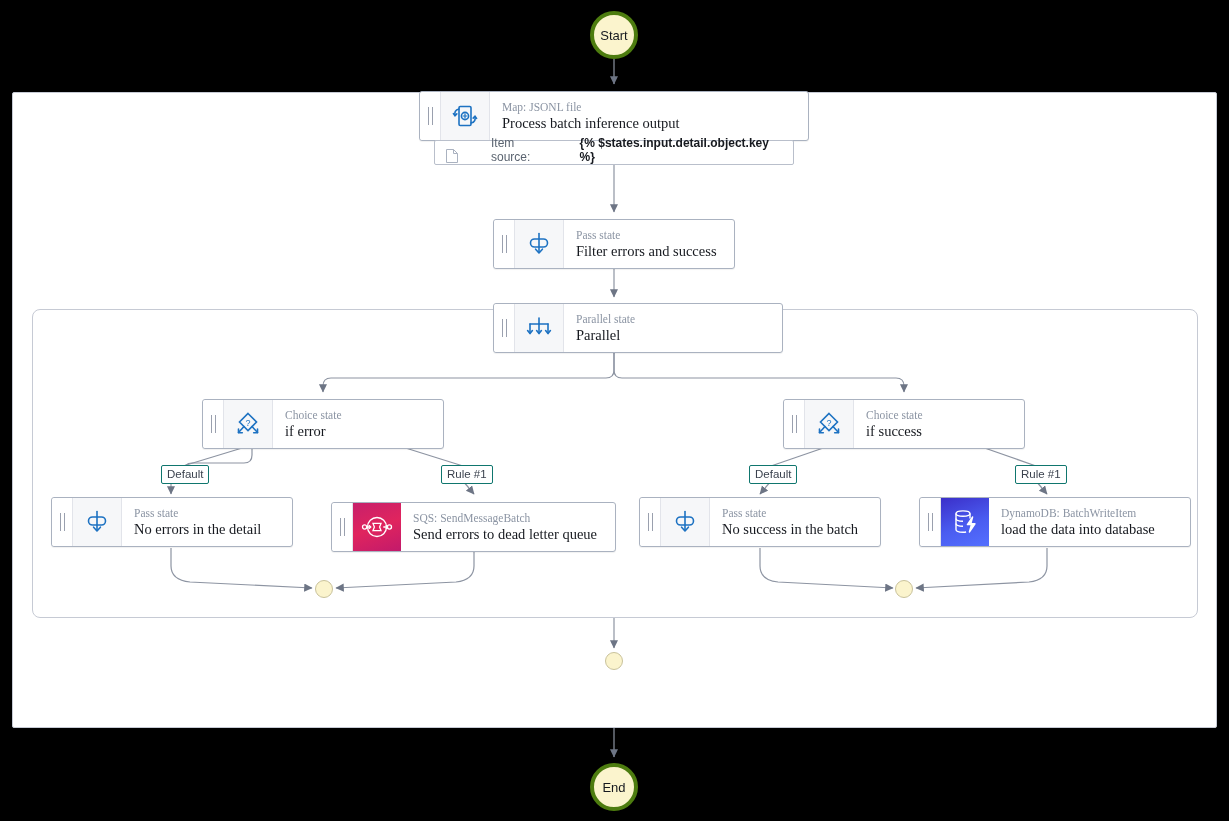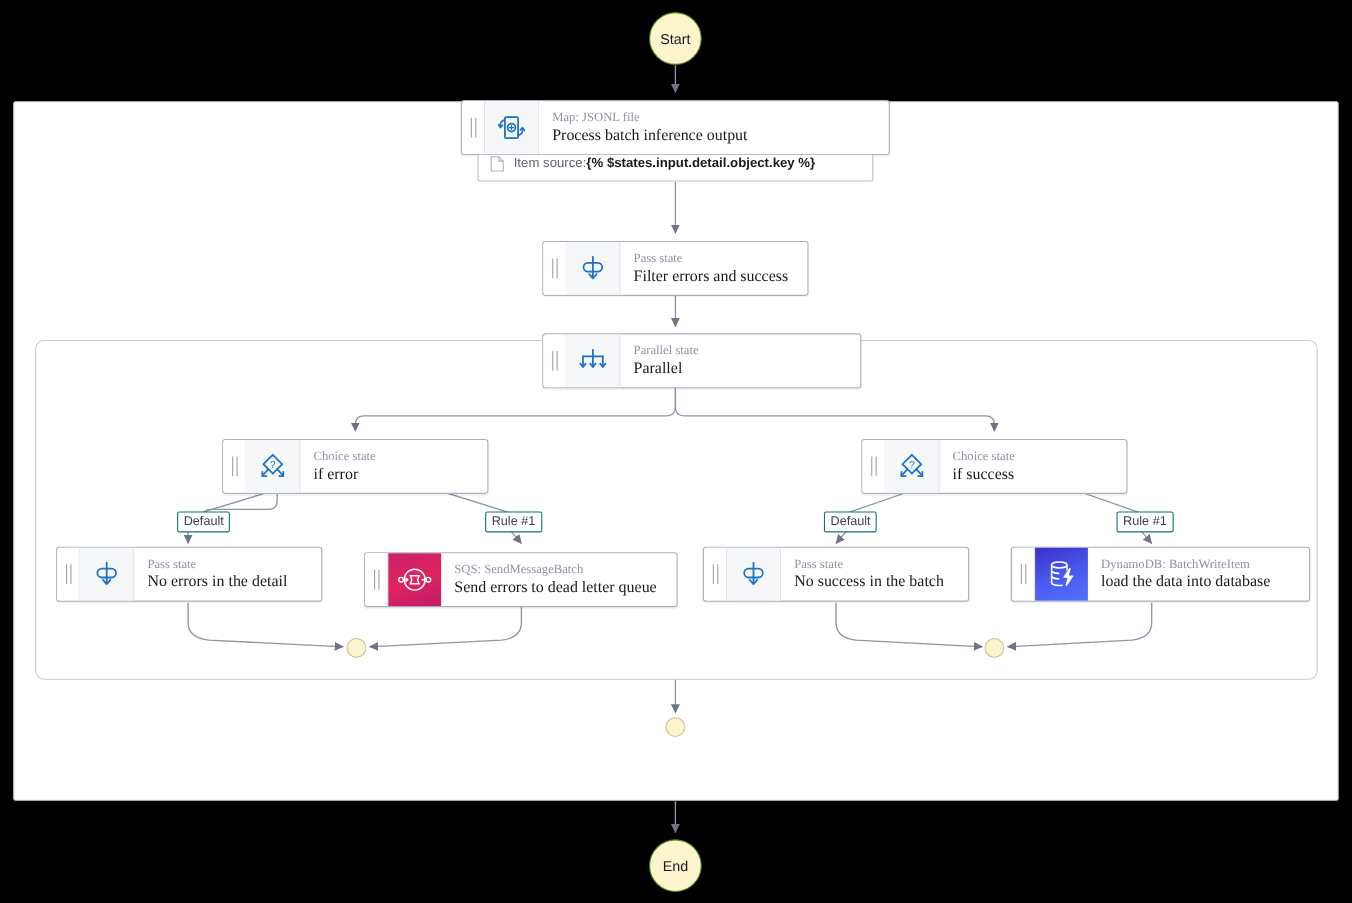--- a/index.html
+++ b/index.html
@@ -42,21 +42,21 @@
     border-radius: 8px;
     background: transparent;
   }
 
   
   .terminal {
     position: absolute;
     width: 48px; height: 48px;
     border-radius: 50%;
     background: #fbf4cd;
-    border: 1px solid #4d7c0f;
+    border: 4px solid #4d7c0f;
     display: flex;
     align-items: center;
     justify-content: center;
     font-size: 13px;
     color: #16191f;
     box-sizing: border-box;
   }
   .connector-dot {
     position: absolute;
     width: 18px; height: 18px;
@@ -140,25 +140,26 @@
 
   
   #item-source {
     position: absolute;
     left: 434px; top: 140px;
     width: 360px; height: 25px;
     background: #ffffff;
     border: 1px solid #b9bfcb;
     box-sizing: border-box;
     display: flex;
-    align-items: flex-start;
+    align-items: flex-end;
     padding: 0 10px;
     font-size: 12px;
     color: #5b6470;
     border-radius: 2px;
+    gap: 24px;
   }
   #item-source .doc-ico { margin-right: 8px; display: flex; }
   #item-source .is-label { color: #5b6470; }
   #item-source .is-value { color: #16191f; font-weight: bold; margin-left: 0; }
 
   
   .edge-label {
     position: absolute;
     background: #ffffff;
     border: 1px solid #0f766e;

